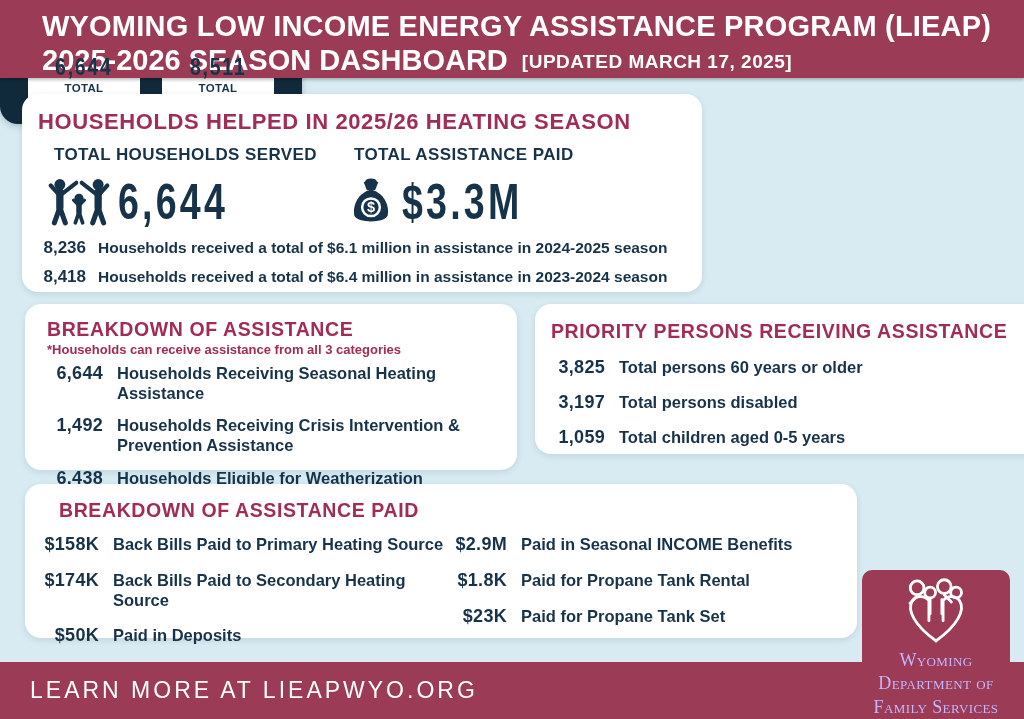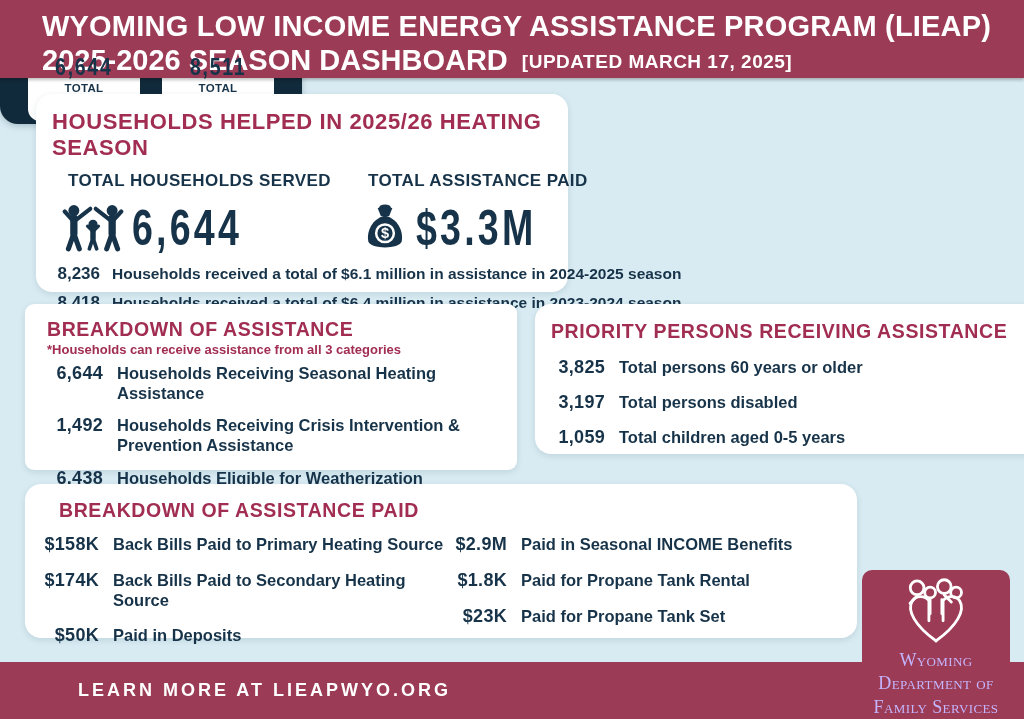--- a/index.html
+++ b/index.html
@@ -20,21 +20,21 @@
           color:#fff;padding:10px 0 0 42px;box-shadow:0 2px 3px rgba(0,0,0,.25);}
   .title-l1{font-size:29px;font-weight:700;letter-spacing:.2px;white-space:nowrap;}
   .title-l2{font-size:29px;font-weight:700;margin-top:1px;white-space:nowrap;}
   .updated{font-size:19px;font-weight:700;letter-spacing:.5px;margin-left:6px;vertical-align:2px;}
 
   
   .card{position:absolute;background:var(--card);border-radius:16px;box-shadow:0 2px 6px rgba(20,50,70,.12);}
   .card-title{color:var(--title-maroon);font-weight:700;letter-spacing:.6px;}
 
   
-  #households{left:36px;top:94px;width:532px;height:198px;padding:15px 18px 15px 16px;}
+  #households{left:22px;top:94px;width:680px;height:198px;padding:15px 18px 15px 16px;}
   #households .card-title{font-size:22px;}
   .hh-grid{display:grid;grid-template-columns:300px 1fr;margin-top:10px;}
   .hh-label{color:var(--navy);font-size:17px;font-weight:700;letter-spacing:.4px;padding-left:16px;white-space:nowrap;}
   .hh-valrow{display:flex;align-items:center;gap:8px;margin-top:8px;padding-left:10px;height:56px;}
   .bignum{color:var(--navy);font-size:47px;font-weight:700;letter-spacing:4px;display:inline-block;
           transform:scale(.80,1.05);transform-origin:left center;white-space:nowrap;}
   .hist{display:flex;align-items:baseline;margin-top:9px;}
   .hist-num{color:var(--navy);font-size:17px;font-weight:700;width:48px;text-align:right;flex:0 0 48px;}
   .hist-text{color:var(--navy);font-size:15.5px;font-weight:700;margin-left:12px;white-space:nowrap;}
 
@@ -42,42 +42,42 @@
   #status{left:702px;top:111px;width:302px;height:124px;background:var(--panel-navy);border-radius:18px;
           padding:14px 10px 0;box-shadow:0 2px 6px rgba(20,50,70,.25);}
   #status .panel-title{color:#fff;text-align:center;font-size:19px;font-weight:700;letter-spacing:.6px;white-space:nowrap;}
   .status-boxes{display:flex;justify-content:center;gap:22px;margin-top:11px;}
   .status-box{width:112px;height:74px;background:#fff;border-radius:12px;text-align:center;padding-top:7px;}
   .status-box .num{color:var(--navy);font-size:23px;font-weight:700;letter-spacing:2px;display:inline-block;
                    transform:scaleX(.85);transform-origin:center;}
   .status-box .lbl{color:var(--navy);font-size:11.5px;font-weight:700;line-height:1.25;letter-spacing:.3px;}
 
   
-  #breakdown{left:25px;top:304px;width:492px;height:166px;padding:14px 14px 0 20px;border-radius:9px;}
+  #breakdown{left:25px;top:304px;width:492px;height:166px;padding:14px 14px 0 20px;}
   #priority{left:535px;top:304px;width:556px;height:150px;padding:16px 14px 0 8px;}
   #paid{left:25px;top:484px;width:832px;height:154px;padding:15px 14px 0 12px;}
   #breakdown .card-title,#priority .card-title,#paid .card-title{font-size:19.5px;}
   #breakdown .card-title{margin-left:2px;}
   #priority .card-title{margin-left:8px;}
   #paid .card-title{margin-left:22px;}
   .subnote{color:var(--title-maroon);font-size:13px;font-weight:700;margin:1px 0 6px 2px;}
   .row{display:flex;align-items:flex-start;margin-bottom:12px;}
   .row-num{color:var(--navy);font-size:18px;font-weight:700;text-align:right;flex:0 0 58px;letter-spacing:.3px;}
   .row-text{color:var(--navy);font-size:16.5px;font-weight:700;margin-left:14px;line-height:1.22;}
   #priority .row{margin-top:14px;margin-bottom:0;}
   #priority .row-num{flex:0 0 62px;}
 
   
   .paid-grid{display:grid;grid-template-columns:408px 1fr;margin-top:12px;}
   .paid-grid .row{margin-bottom:15px;}
   .paid-grid .row-num{flex:0 0 62px;}
 
   
   .footerbar{position:absolute;left:0;top:662px;width:1024px;height:57px;background:var(--maroon);}
-  .footer-text{color:#fff;font-size:18px;font-weight:700;letter-spacing:3px;line-height:57px;padding-left:30px;white-space:nowrap;margin-left:48px;}
+  .footer-text{color:#fff;font-size:23px;font-weight:400;letter-spacing:3px;line-height:57px;padding-left:30px;white-space:nowrap;}
 
   
   .logo-block{position:absolute;left:862px;top:570px;width:148px;height:149px;background:var(--maroon);
               border-radius:10px 10px 0 0;display:flex;flex-direction:column;align-items:center;padding-top:6px;}
   .logo-text{color:#c4b5fd;font-family:"Liberation Serif",serif;font-variant:small-caps;font-size:18px;
              line-height:1.3;text-align:center;letter-spacing:.4px;margin-top:2px;}
 
   .icon{flex:0 0 auto;}
 </style>
 </head>

